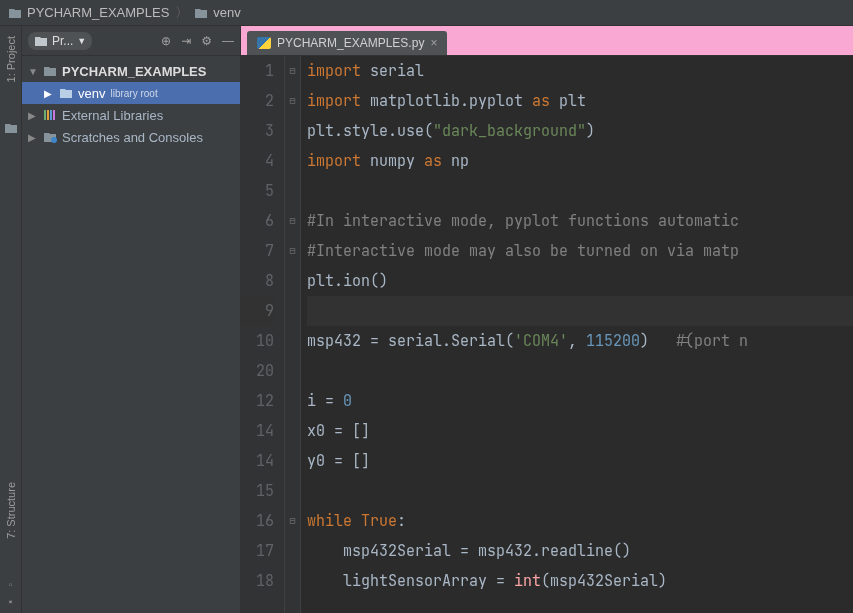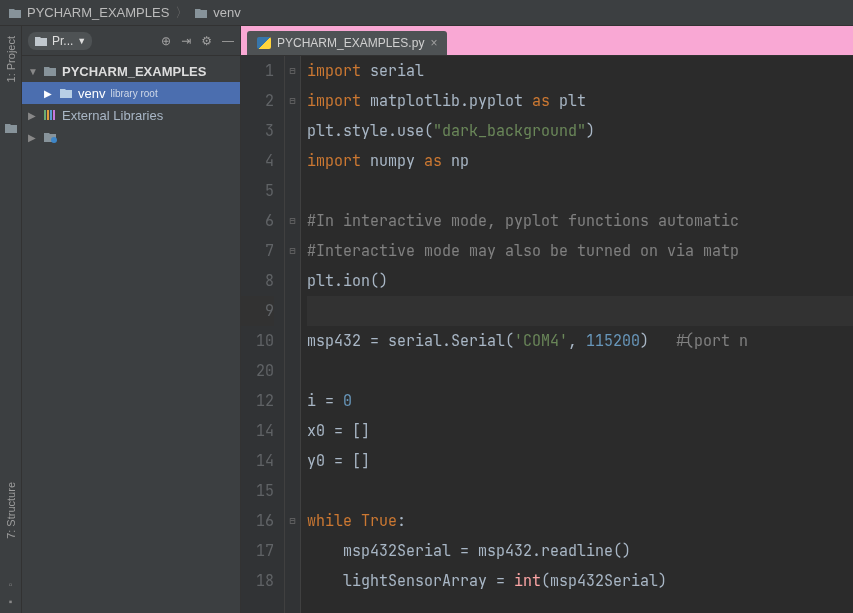--- a/index.html
+++ b/index.html
@@ -218,20 +218,21 @@
             </svg>
         </span>
         <span>External Libraries</span>
       </div>
       <div class="tree-row indent-0b">
         <span class="arrow">▶</span>
         <svg class="folder-svg" viewBox="0 0 14 12">
             <path fill="#87939a" d="M1 2h5l1 1h6v8H1z"></path>
             <circle cx="11" cy="9" r="3" fill="#3e86c7"></circle>
           </svg>
+        <span>Scratches and Consoles</span>
       </div>
     </div>
   </div>
 
   <div class="editor-area">
     <div class="tabs">
       <div class="tab active">
         <span class="py-icon"></span>
         <span>PYCHARM_EXAMPLES.py</span>
         <span class="close">×</span>

